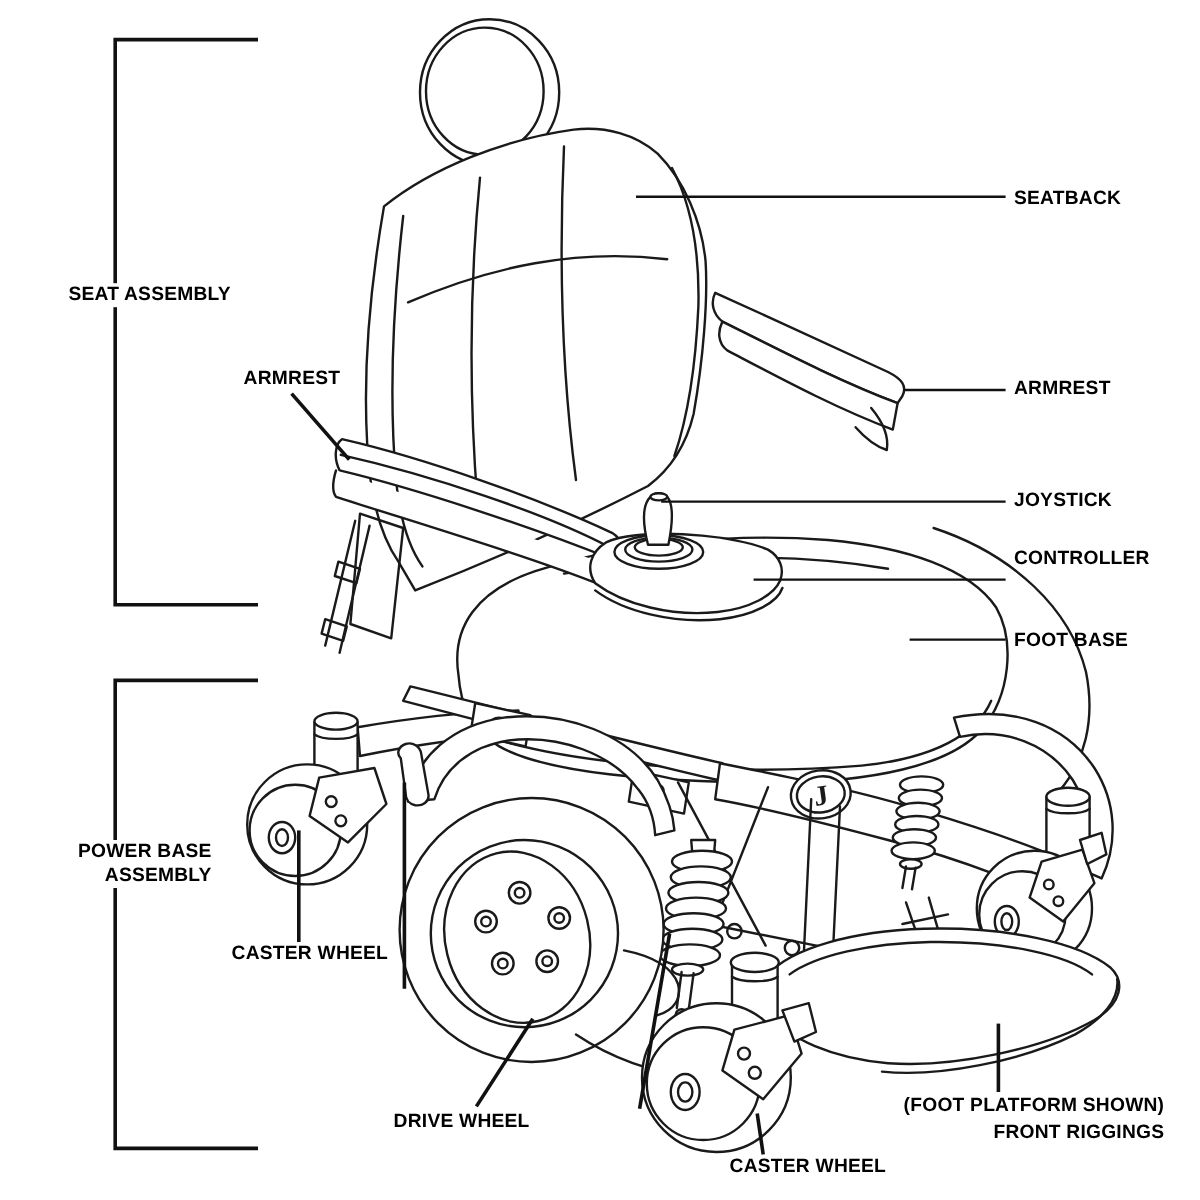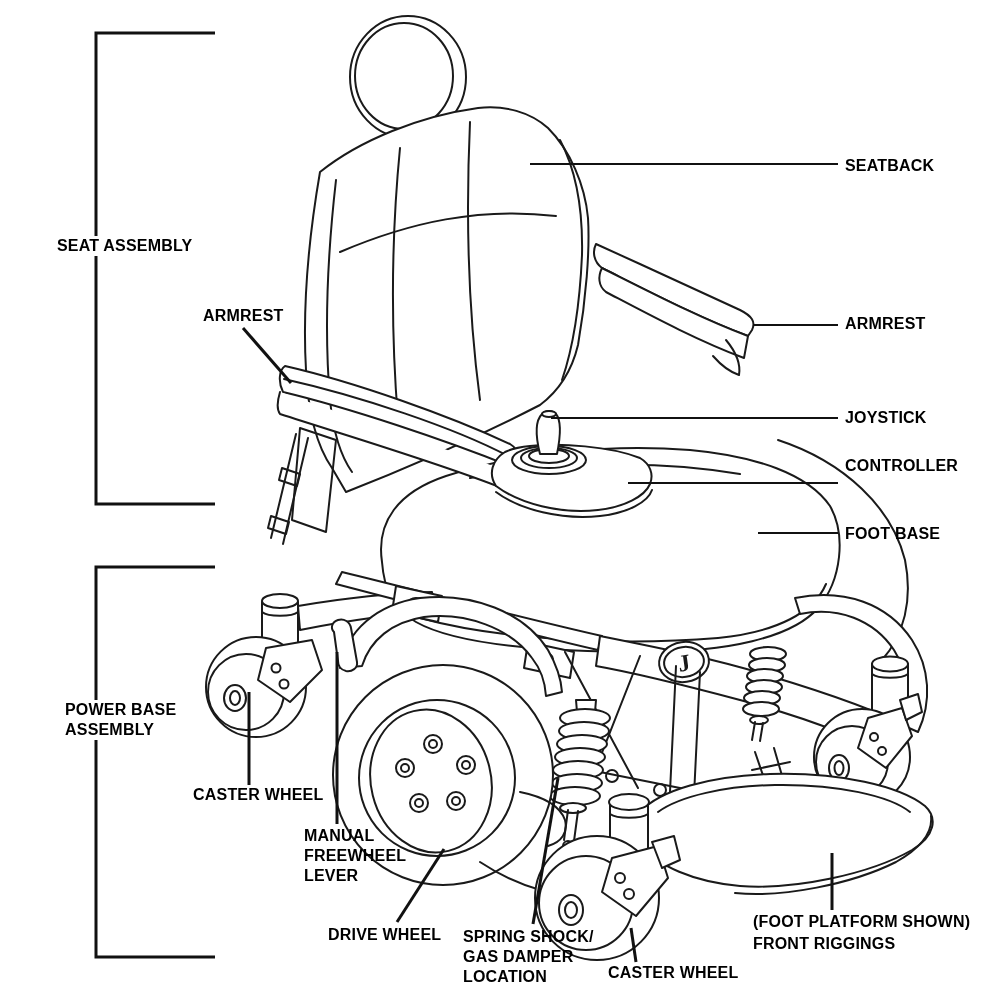--- a/index.html
+++ b/index.html
@@ -5,21 +5,21 @@
   html,body{margin:0;padding:0;background:#fff;}
   .stage{
     position:relative;width:1000px;height:1000px;background:#fff;
     font-family:"Liberation Sans",sans-serif;overflow:hidden;
   }
   .art{position:absolute;left:0;top:0;}
   .label{
     position:absolute;font-weight:bold;font-size:16px;line-height:20px;
     color:#000000;white-space:nowrap;letter-spacing:.2px;
   }
-  .label .ln{display:block;}
+  .label .ln{display:block;text-align:right;}
   .bgwhite{background:#fff;padding:0 3px;margin-left:-3px;margin-top:16px;}
   .lh22{line-height:22px;}
 </style>
 </head>
 <body>
 
 <div class="stage">
 
   <svg class="art" width="1000" height="1000" viewBox="0 0 1000 1000">
 
@@ -296,33 +296,23 @@
 
   <div class="label bgwhite" style="left:65px;top:684px;">
     <span class="ln">POWER BASE</span>
     <span class="ln">ASSEMBLY</span>
   </div>
 
   <div class="label" style="left:203px;top:306px;">ARMREST</div>
 
   <div class="label" style="left:193px;top:785px;">CASTER WHEEL</div>
 
-  <div class="label" style="left:304px;top:826px;">
-    <span class="ln">MANUAL</span>
-    <span class="ln">FREEWHEEL</span>
-    <span class="ln">LEVER</span>
-  </div>
 
   <div class="label" style="left:328px;top:925px;">DRIVE WHEEL</div>
 
-  <div class="label" style="left:463px;top:927px;">
-    <span class="ln">SPRING SHOCK/</span>
-    <span class="ln">GAS DAMPER</span>
-    <span class="ln">LOCATION</span>
-  </div>
 
   <div class="label" style="left:608px;top:963px;">CASTER WHEEL</div>
 
   <div class="label lh22" style="left:753px;top:911px;">
     <span class="ln">(FOOT PLATFORM SHOWN)</span>
     <span class="ln">FRONT RIGGINGS</span>
   </div>
 
   <div class="label" style="left:845px;top:156px;">SEATBACK</div>
 

